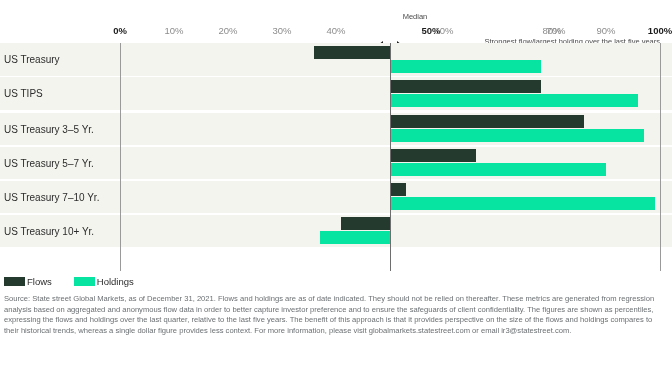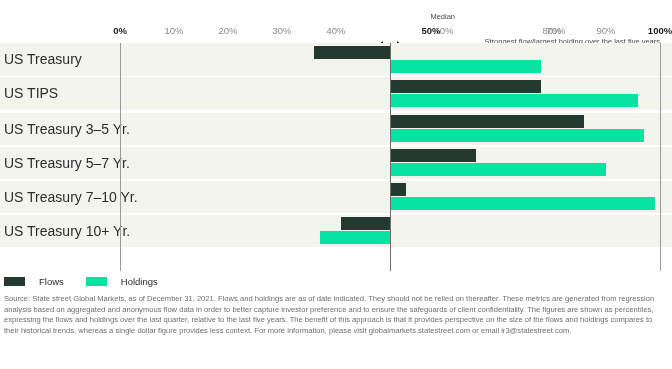--- a/index.html
+++ b/index.html
@@ -26,21 +26,21 @@
     height: 25px;
   }
   .annot {
     position: absolute;
     font-size: 7.5px;
     line-height: 10.5px;
     color: #4a4a4a;
     top: 2px;
   }
   .annot-left { left: 120px; text-align: left; width: 200px; }
-  .annot-mid  { left: 375px; text-align: right; width: 80px; top: 12px; }
+  .annot-mid  { left: 375px; text-align: center; width: 80px; top: 12px; }
   .annot-right{ left: 460px; width: 200px; text-align: right; margin-top: 35px; }
 
   
   .axis {
     position: relative;
     height: 16px;
   }
   .tick {
     position: absolute;
     font-size: 9.5px;
@@ -81,21 +81,21 @@
     height: 32.5px;
     background: #f4f4ef;
     margin-bottom: 0px;
   }
   .row-gap { height: 1.5px; background: #ffffff; }
   .row-label {
     position: absolute;
     left: 4px;
     top: 50%;
     transform: translateY(-50%);
-    font-size: 14px;
+    font-size: 10px;
     color: #2c2c2c;
     white-space: nowrap;
   }
   .bar {
     position: absolute;
     height: 13px;
   }
   .bar-flows {
     top: 2.5px;
     background: #253a2f;
@@ -113,21 +113,21 @@
 
   
   .legend {
     position: relative;
     height: 20px;
     padding-left: 4px;
     display: flex;
     align-items: center;
     gap: 22px;
   }
-  .legend-item { display: flex; align-items: center; gap: 14px; }
+  .legend-item { display: flex; align-items: center; gap: 2px; }
   .swatch { width: 21px; height: 9px; display: inline-block; }
   .swatch-flows { background: #253a2f; }
   .swatch-hold  { background: #07e3a0; }
   .legend-label { font-size: 9.5px; color: #2c2c2c; }
 
   
   .footnote {
     padding: 3px 4px 0 4px;
     font-size: 7.6px;
     line-height: 10.6px;

